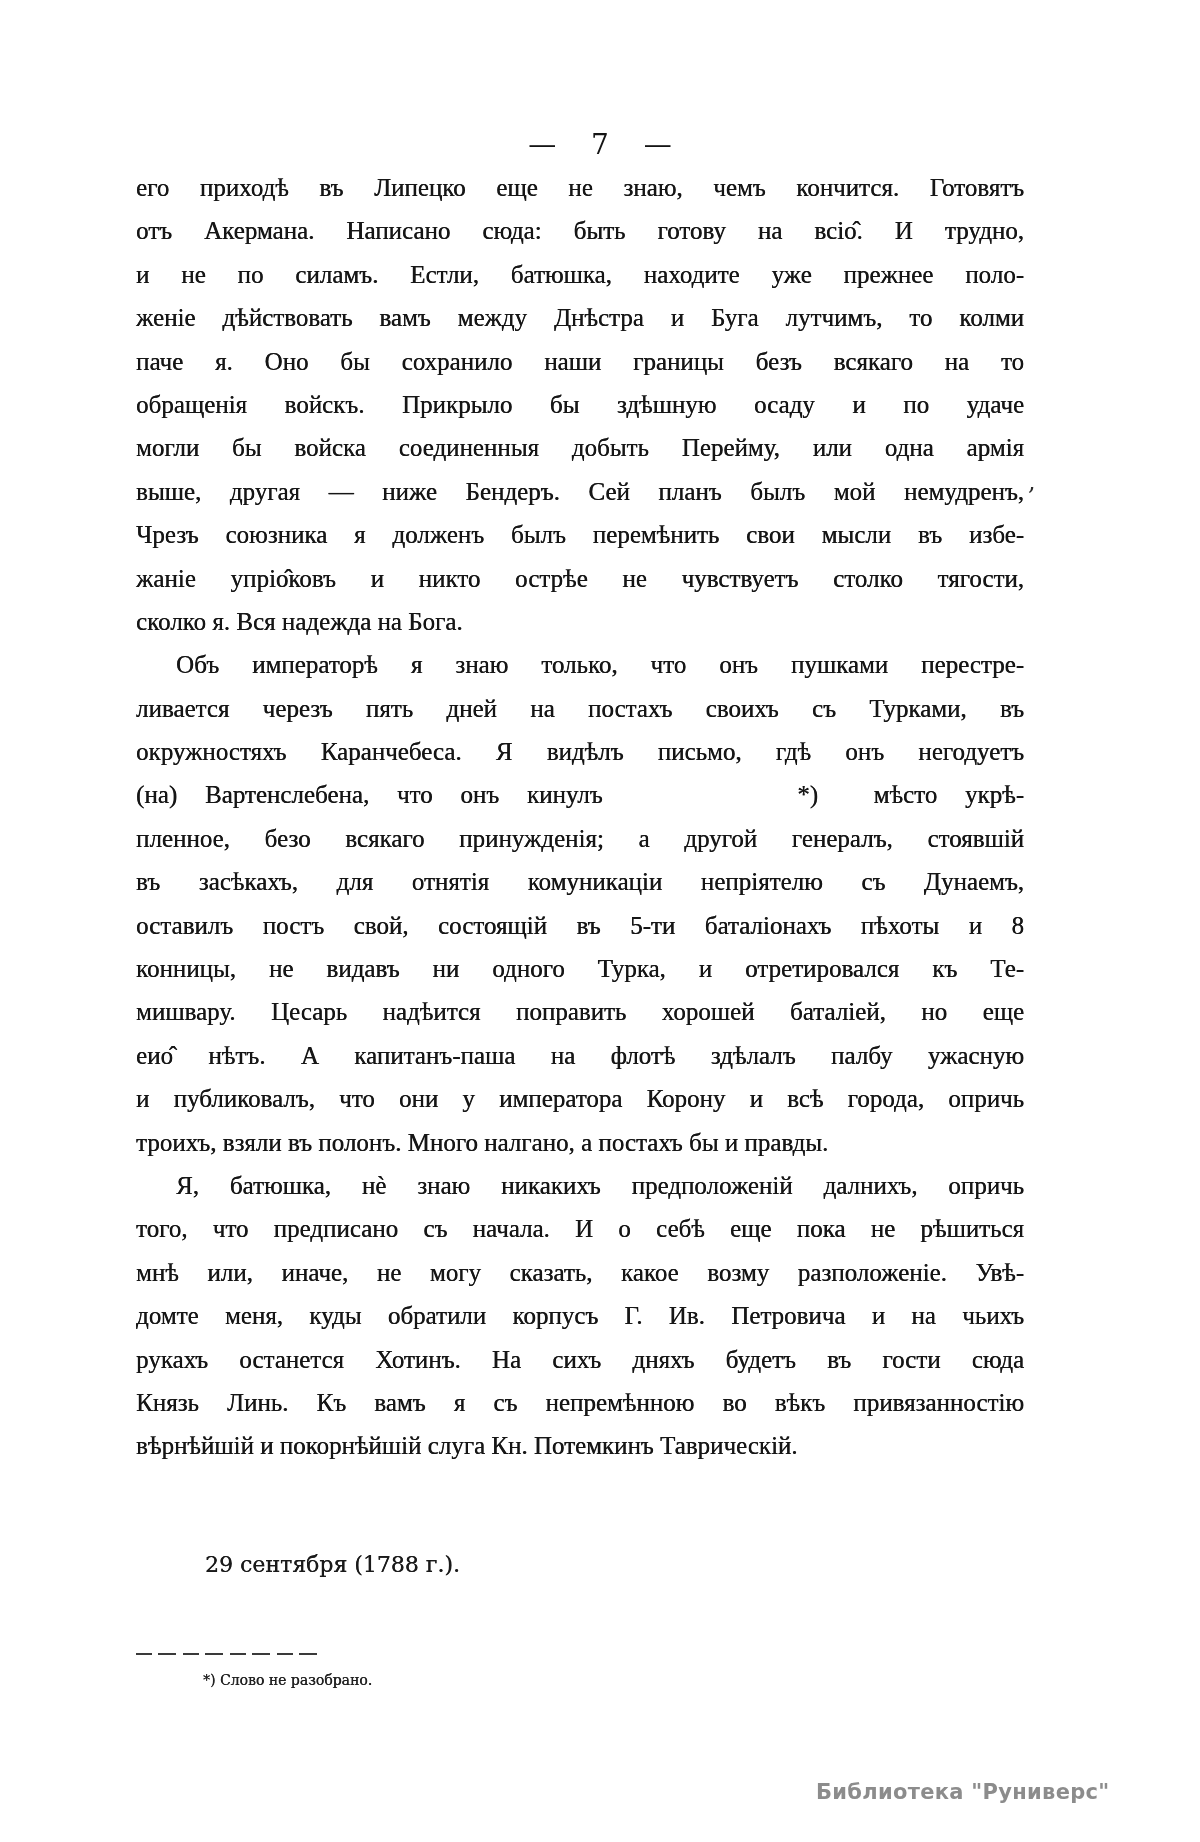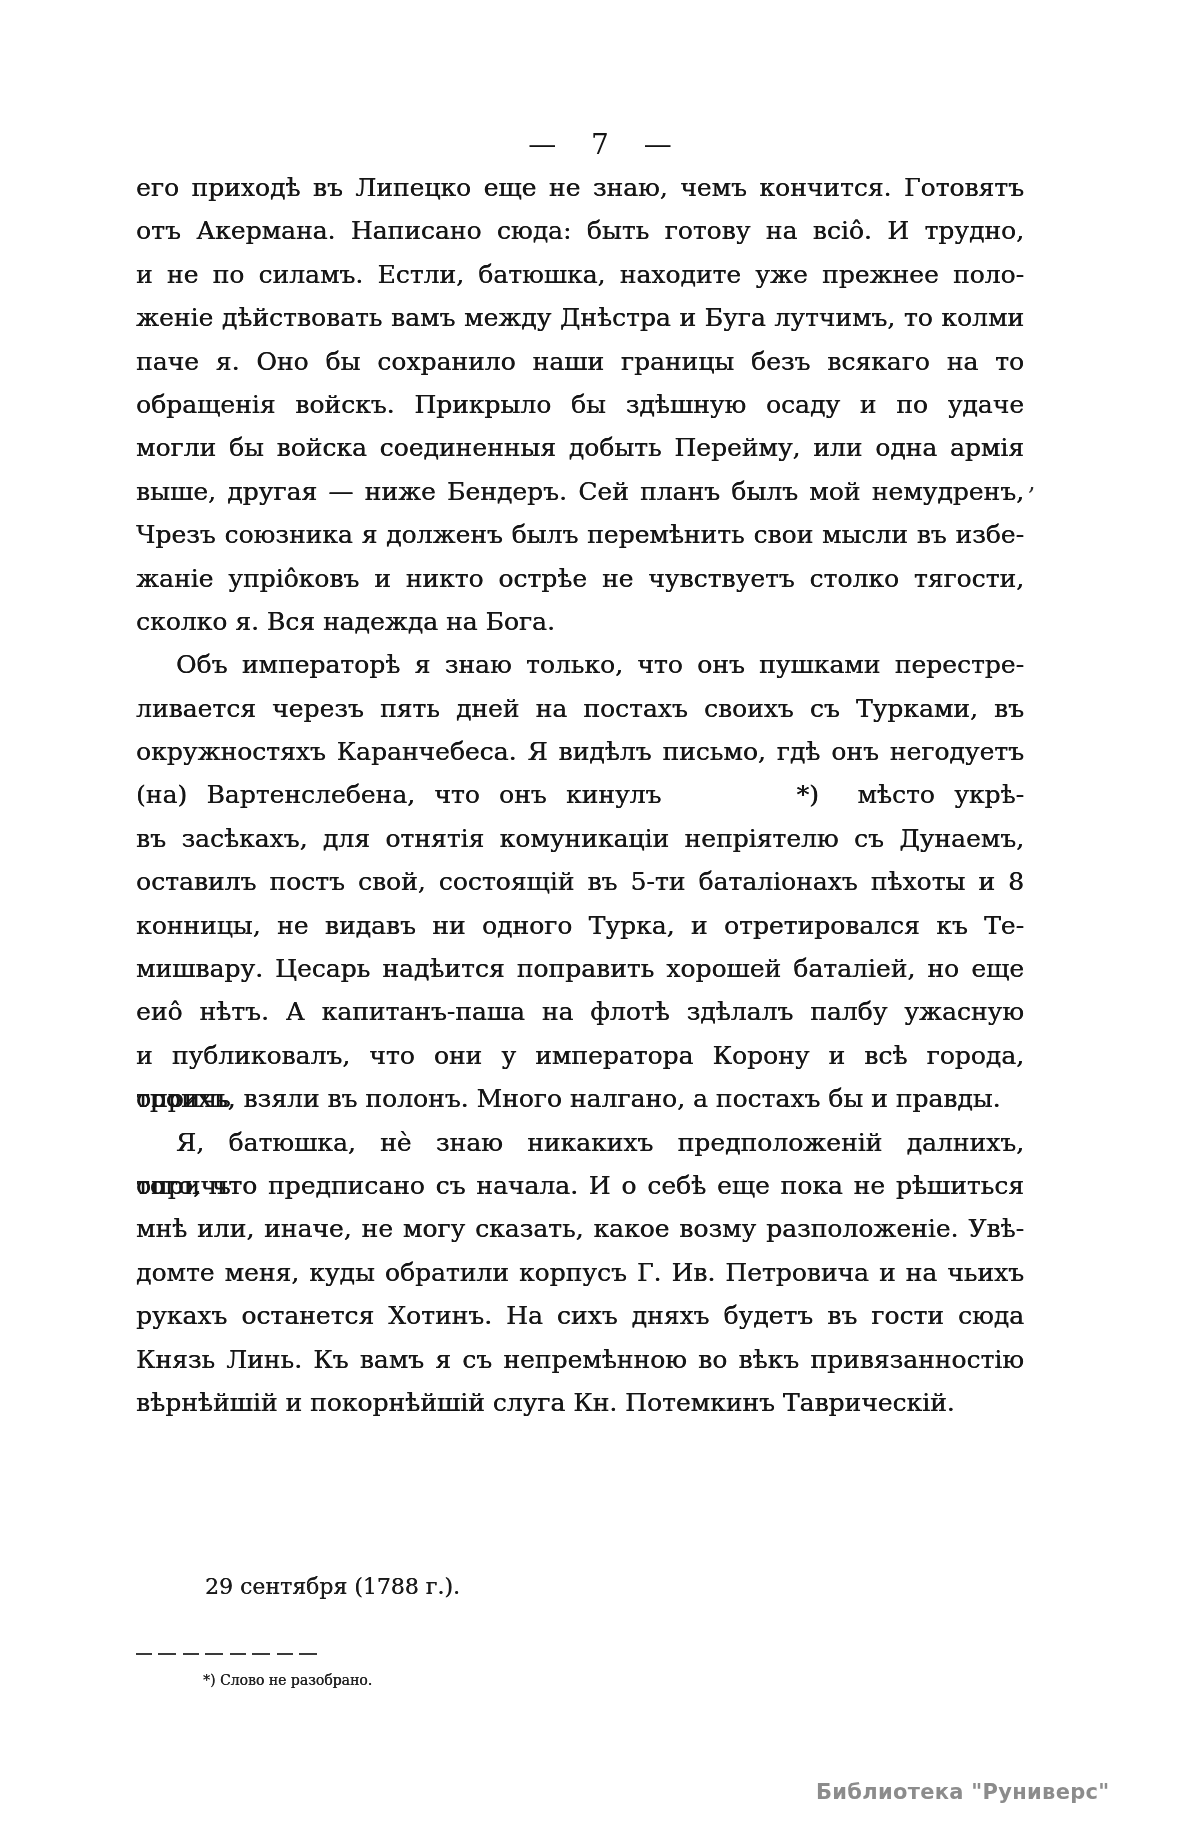--- a/index.html
+++ b/index.html
@@ -34,35 +34,35 @@
     font-size: 25px;
     line-height: 43.4px;
     text-shadow: 0.35px 0 0 #161616;
   }
   .line {
     text-align: justify;
     text-align-last: justify;
     white-space: normal;
     height: 43.4px;
     overflow: visible;
+    font-family: Liberation Serif, serif;
   }
   .line.para-end {
     text-align-last: left;
   }
   .line.para-start {
     text-indent: 40px;
   }
   .date-line {
     position: absolute;
     left: 205px;
     top: 1552px;
     font-size: 22px;
     color: #1a1a1a;
     text-shadow: 0.3px 0 0 #1a1a1a;
-    margin-top: 22px;
   }
   .footnote-rule {
     position: absolute;
     left: 136px;
     top: 1653px;
     width: 182px;
     height: 2px;
     background: repeating-linear-gradient(90deg,
       #3a3a3a 0px, #3a3a3a 16px,
       transparent 16px, transparent 22px,
@@ -111,20 +111,21 @@
     <div class="line">обращенія войскъ. Прикрыло бы здѣшную осаду и по удаче</div>
     <div class="line">могли бы войска соединенныя добыть Перейму, или одна армія</div>
     <div class="line">выше, другая — ниже Бендеръ. Сей планъ былъ мой немудренъ,</div>
     <div class="line">Чрезъ союзника я долженъ былъ перемѣнить свои мысли въ избе-</div>
     <div class="line">жаніе упріо̂ковъ и никто острѣе не чувствуетъ столко тягости,</div>
     <div class="line para-end">сколко я. Вся надежда на Бога.</div>
     <div class="line para-start">Объ императорѣ я знаю только, что онъ пушками перестре-</div>
     <div class="line">ливается черезъ пять дней на постахъ своихъ съ Турками, въ</div>
     <div class="line">окружностяхъ Каранчебеса. Я видѣлъ письмо, гдѣ онъ негодуетъ</div>
     <div class="line">(на) Вартенслебена, что онъ кинулъ &nbsp;&nbsp;&nbsp;&nbsp;&nbsp; *) &nbsp;мѣсто укрѣ-</div>
+    <div class="line">пленное, безо всякаго принужденія; а другой генералъ, стоявшій</div>
     <div class="line">въ засѣкахъ, для отнятія комуникаціи непріятелю съ Дунаемъ,</div>
     <div class="line">оставилъ постъ свой, состоящій въ 5-ти баталіонахъ пѣхоты и 8</div>
     <div class="line">конницы, не видавъ ни одного Турка, и отретировался къ Те-</div>
     <div class="line">мишвару. Цесарь надѣится поправить хорошей баталіей, но еще</div>
     <div class="line">еио̂ нѣтъ. А капитанъ-паша на флотѣ здѣлалъ палбу ужасную</div>
     <div class="line">и публиковалъ, что они у императора Корону и всѣ города, опричь</div>
     <div class="line para-end">троихъ, взяли въ полонъ. Много налгано, а постахъ бы и правды.</div>
     <div class="line para-start">Я, батюшка, нѐ знаю никакихъ предположеній далнихъ, опричь</div>
     <div class="line">того, что предписано съ начала. И о себѣ еще пока не рѣшиться</div>
     <div class="line">мнѣ или, иначе, не могу сказать, какое возму разположеніе. Увѣ-</div>

